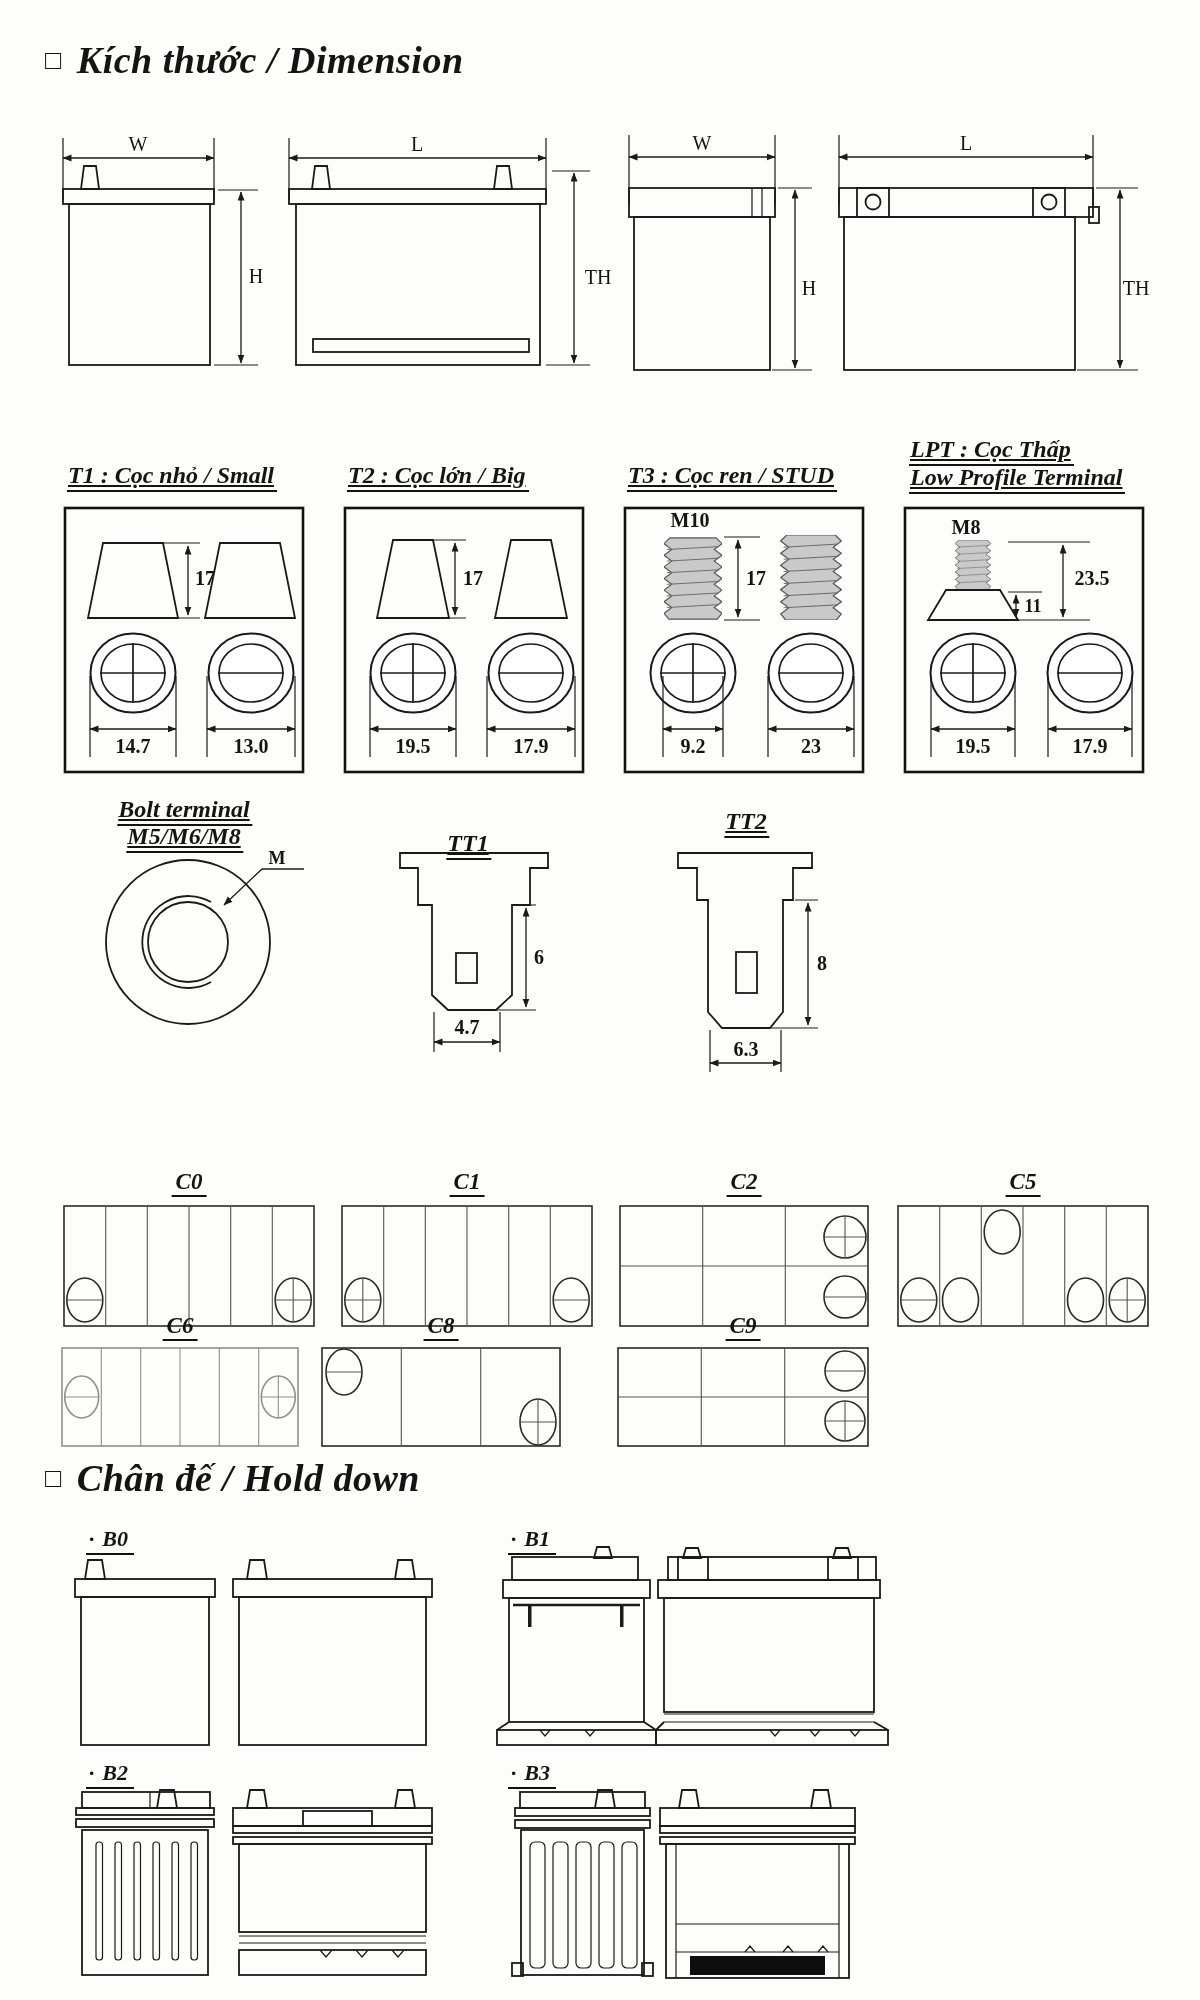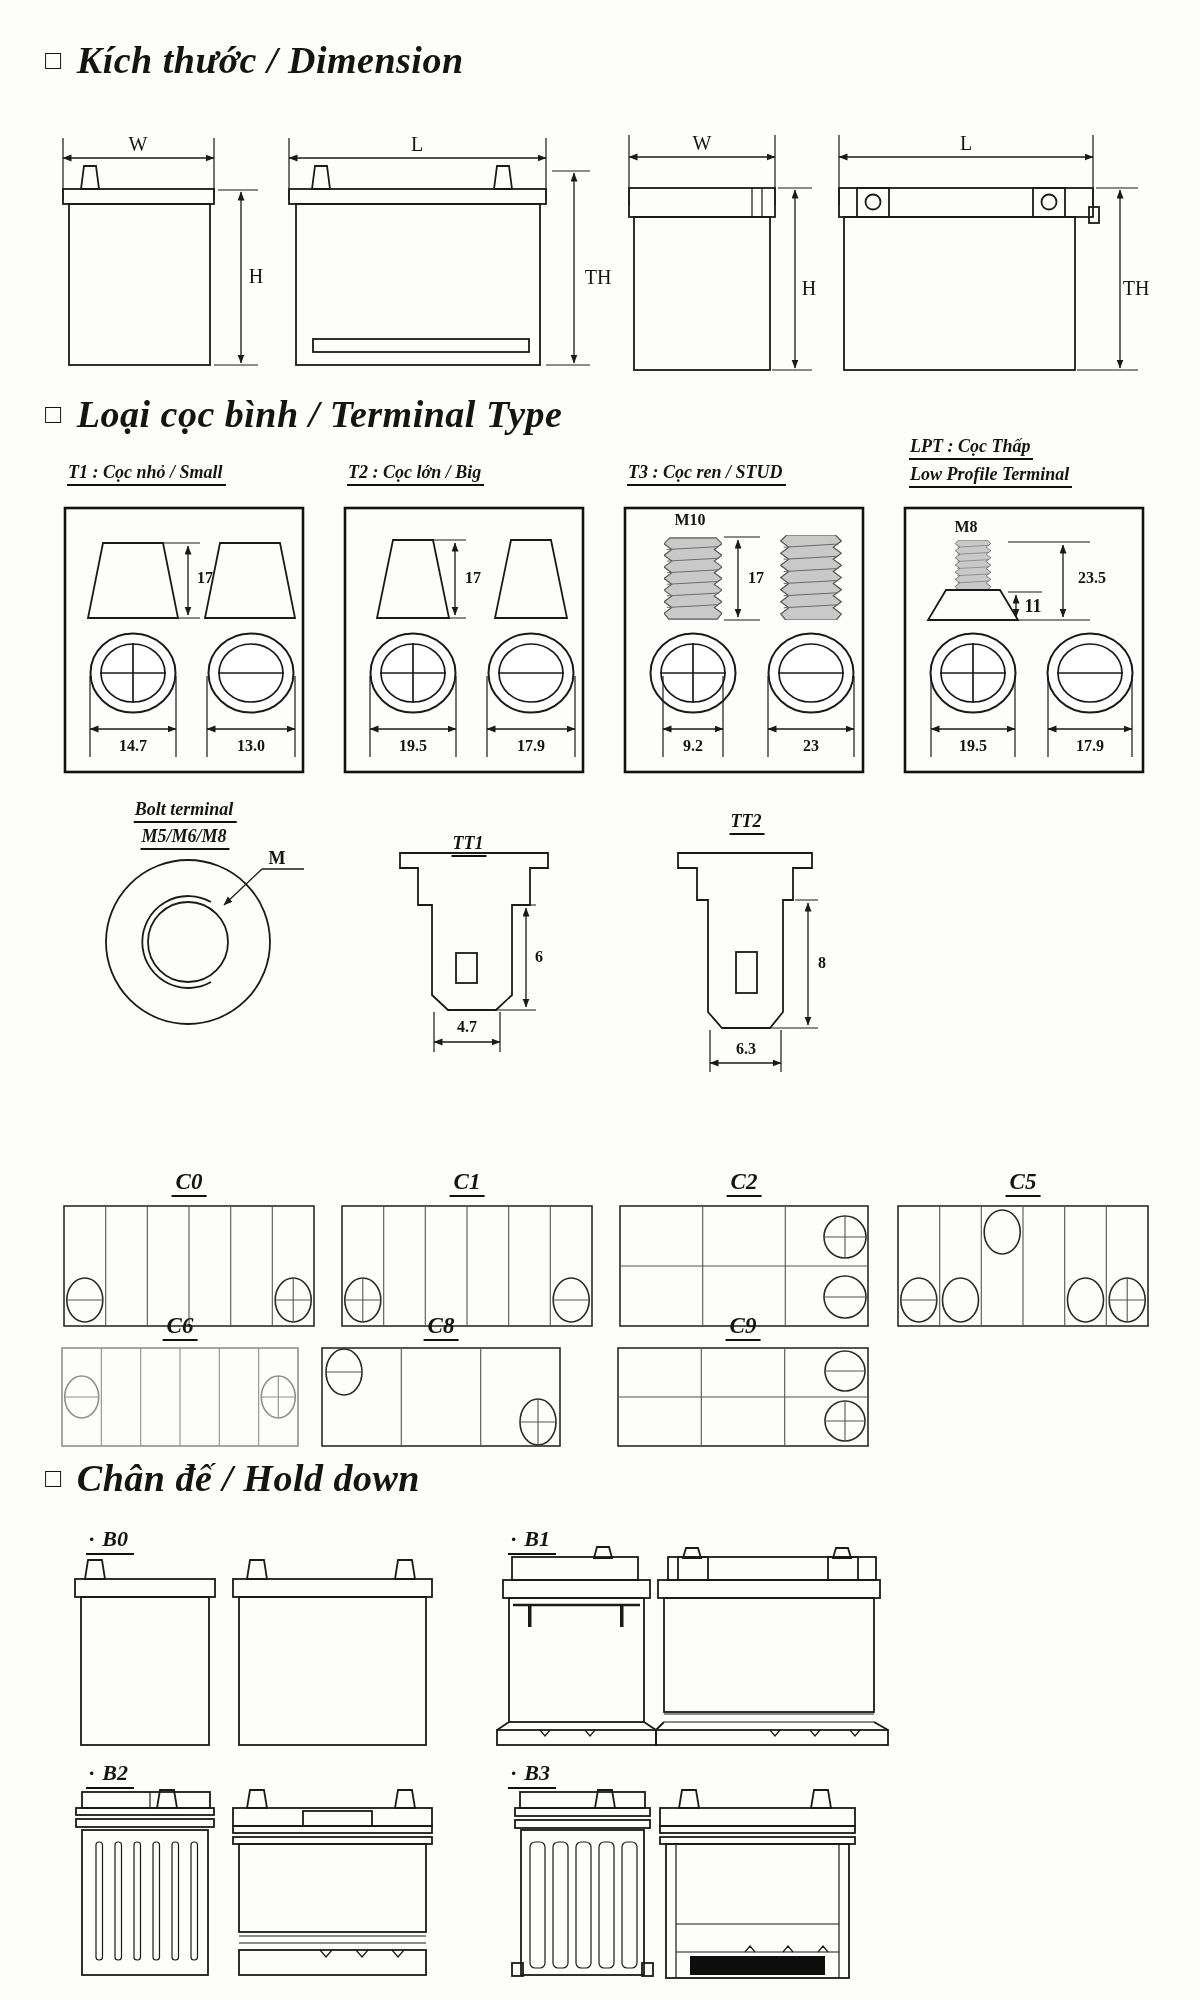--- a/index.html
+++ b/index.html
@@ -25,25 +25,25 @@
     position:absolute; left:45px; margin:0; white-space:nowrap;
     font-size:38px; font-weight:bold; font-style:italic; letter-spacing:.5px;
   }
   .sec .bullet {
     display:inline-block; font-style:normal; font-weight:400;
     font-size:27px; margin-right:15px; transform:translateY(-4px);
   }
   .lbl { position:absolute; white-space:nowrap; }
   .c   { transform:translate(-50%,-50%); }
   .dim { font-size:20px; }
-  .dnum { font-size:16px; font-weight:bold; }
+  .dnum { font-size:20px; font-weight:bold; }
   .dnum-sm { font-size:18px; font-weight:bold; }
   .thead {
-    font-size:18px; font-weight:bold; font-style:italic; white-space:nowrap;
-    border-bottom:2.5px solid #111; padding:0 3px 1px 1px;
+    font-size:24px; font-weight:bold; font-style:italic; white-space:nowrap;
+    border-bottom:2.5px solid #111; padding:0 3px 1px 1px;text-decoration:underline;
   }
   .thead-c { transform:translate(-50%,-50%); }
   .llab {
     font-size:23px; font-weight:bold; font-style:italic;
     border-bottom:2.5px solid #111; padding:0 4px 0 4px;
     transform:translate(-50%,-50%);
   }
   .blab {
     font-size:22px; font-weight:bold; font-style:italic;
     border-bottom:2px solid #111; padding:0 6px 1px 2px;
@@ -324,21 +324,20 @@
       <rect class="shape" x="660" y="1826" width="195" height="7"></rect>
       <rect class="shape" x="660" y="1837" width="195" height="7"></rect>
       <rect class="shape" x="666" y="1844" width="183" height="134"></rect>
       <path class="thin" d="M676,1844 V1978 M839,1844 V1978 M676,1924 H839 M676,1952 H839"></path>
       <path class="thin" d="M745,1952 l5,-6 l5,6 M783,1952 l5,-6 l5,6 M818,1952 l5,-6 l5,6"></path>
       <rect class="blk" x="690" y="1956" width="135" height="19"></rect>
     </g>
   </svg>
 
   <h2 class="sec" style="top:38px"><span class="bullet">□</span><span>Kích thước / Dimension</span></h2>
-  <h2 class="sec" style="top:392px"><span class="bullet">□</span><span>Loại cọc bình / Terminal Type</span></h2>
   <h2 class="sec" style="top:1456px"><span class="bullet">□</span><span>Chân đế / Hold down</span></h2>
 
   <span class="lbl c dim" style="left:138px;top:144px">W</span>
   <span class="lbl c dim" style="left:256px;top:276px">H</span>
   <span class="lbl c dim" style="left:417px;top:144px">L</span>
   <span class="lbl c dim" style="left:598px;top:277px">TH</span>
   <span class="lbl c dim" style="left:702px;top:143px">W</span>
   <span class="lbl c dim" style="left:809px;top:288px">H</span>
   <span class="lbl c dim" style="left:966px;top:143px">L</span>
   <span class="lbl c dim" style="left:1136px;top:288px">TH</span>

